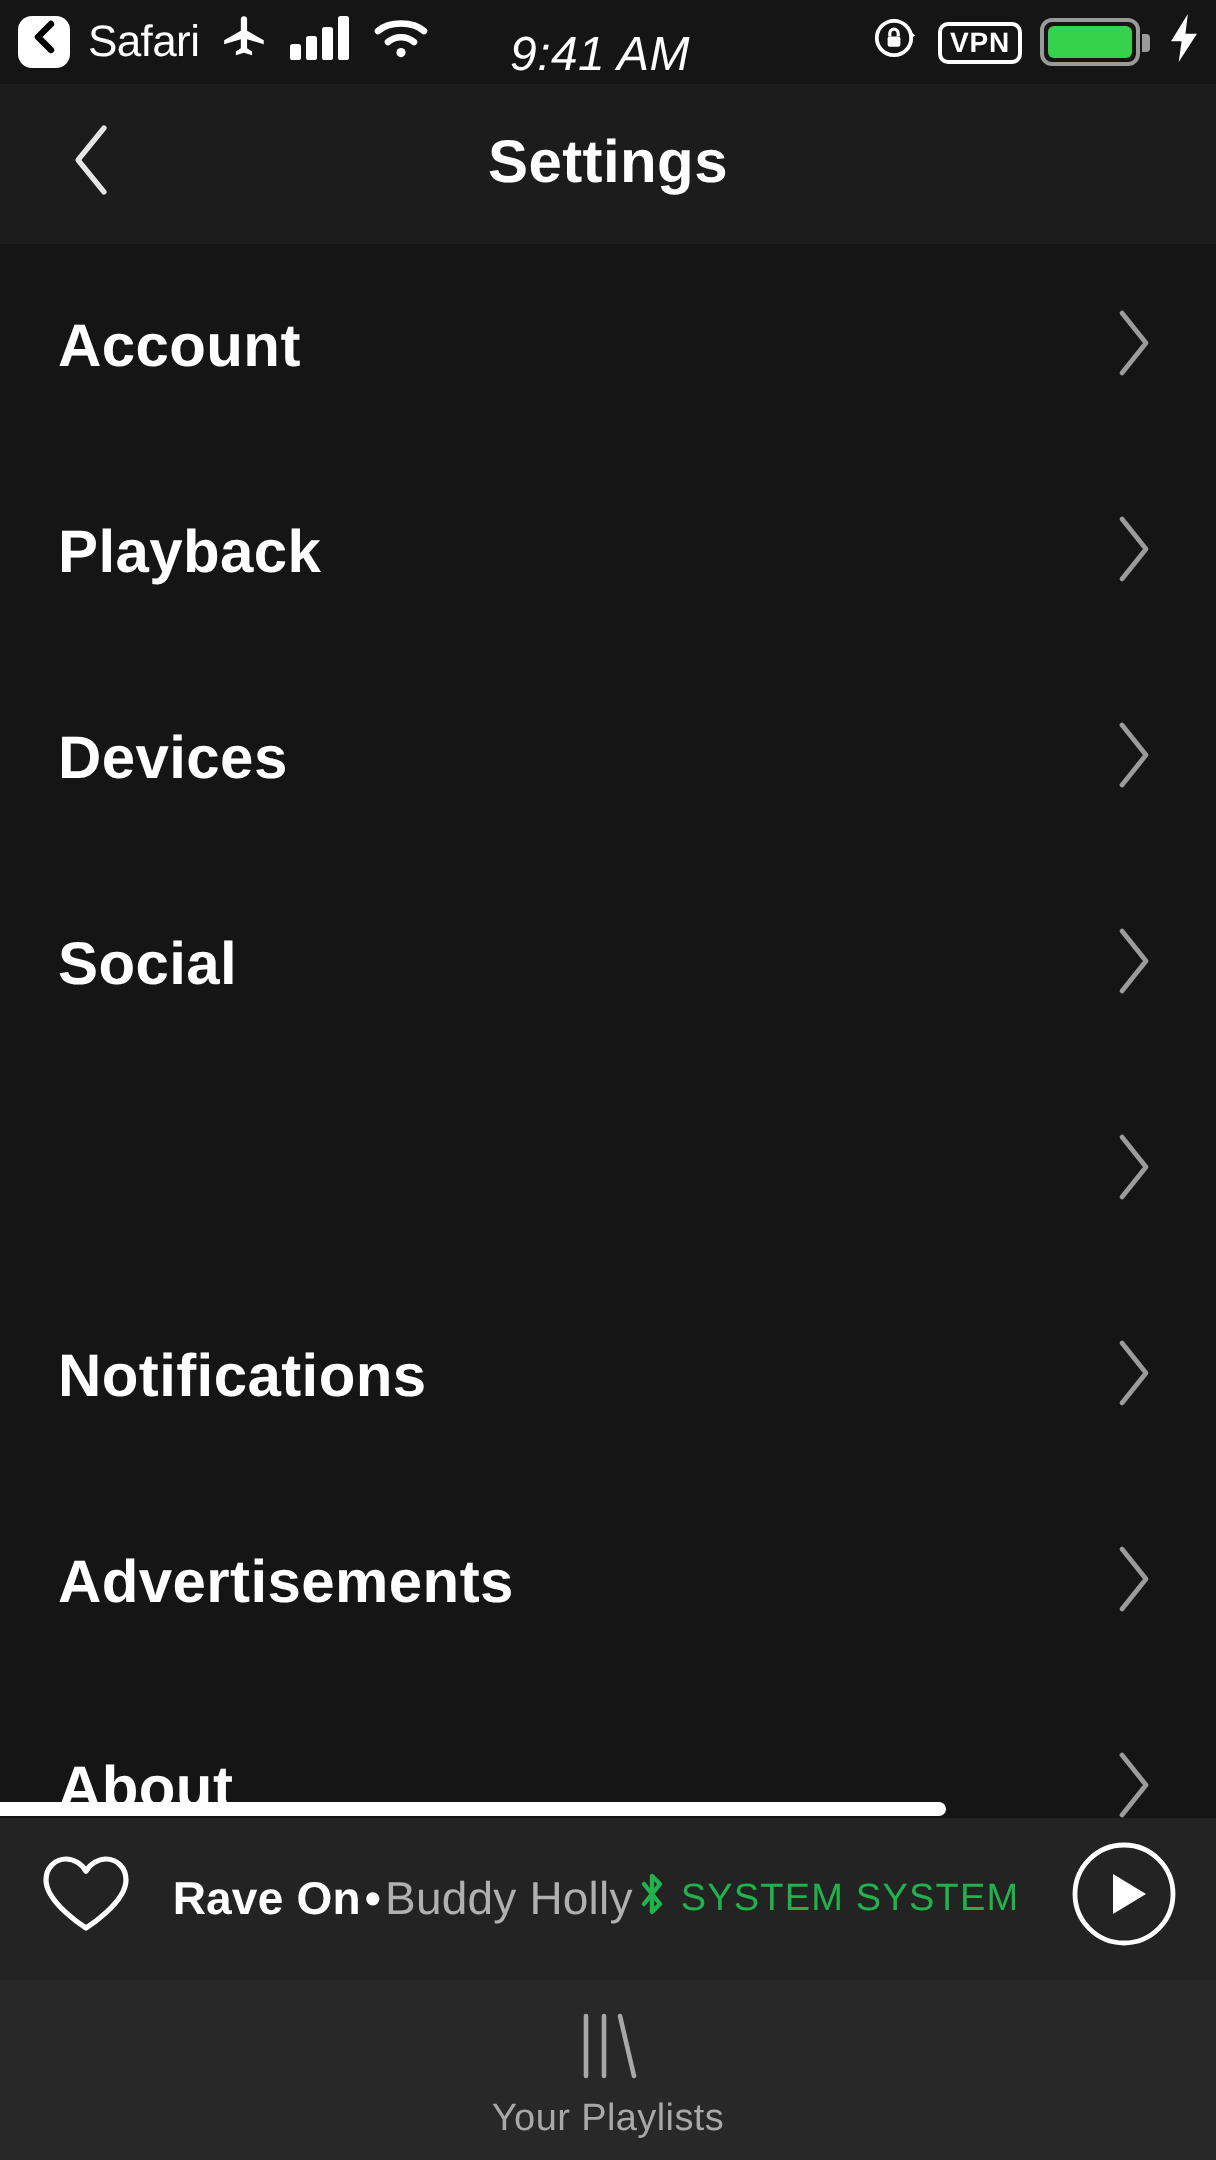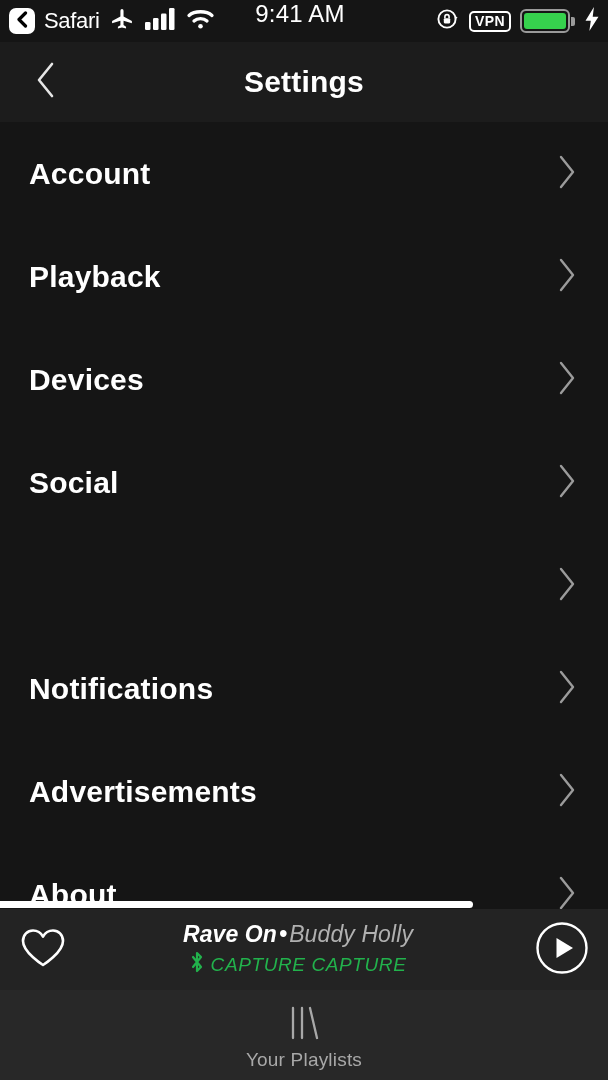--- a/index.html
+++ b/index.html
@@ -17,21 +17,21 @@
     background:#151515; display:flex; align-items:center; color:#fff;
   }
   .sb-left{ display:flex; align-items:center; gap:9px; padding-left:9px; }
   .back-badge{
     width:26px;height:26px;border-radius:7px;background:#fff;
     display:flex;align-items:center;justify-content:center;
   }
   .sb-app{ font-size:22px; letter-spacing:-0.3px; font-weight:400;text-align:right; }
   .sb-center{
     position:absolute; left:0; right:0; top:0; height:42px;
-    display:flex; align-items:flex-start; justify-content:center;
+    display:flex; align-items:flex-end; justify-content:center;font-style:italic;
   }
   .sb-time{ font-size:24px; letter-spacing:0.2px; transform:translateX(-4px); }
   .sb-right{
     position:absolute; right:8px; top:0; height:42px;
     display:flex; align-items:center; gap:9px;
   }
   .vpn-badge{
     border:2px solid #fff; border-radius:5px;
     font-size:14px; font-weight:700; letter-spacing:0.4px;
     padding:1px 4px 2px; line-height:1;
@@ -81,22 +81,22 @@
 
   
   .nowplaying{
     position:absolute; left:0; top:909px; width:608px; height:81px;
     background:#232323; display:flex; align-items:center;
   }
   .np-heart{
     width:86px; display:flex; align-items:center; justify-content:center; cursor:pointer;
   }
   .np-mid{
-    flex:1; display:flex; flex-direction:column; align-items:center; justify-content:center;
-    gap:3px; margin-left:-6px;font-style:italic;
+    flex:1; display:flex; flex-direction:row; align-items:center; justify-content:center;
+    gap:3px; margin-left:-6px;
   }
   .np-line1{ font-size:23px; letter-spacing:0.1px; white-space:nowrap; }
   .np-title{ color:#fff; font-weight:700; }
   .np-sep{ color:#fff; font-weight:700; padding:0 2px; }
   .np-artist{ color:#b0b0b0; font-weight:400; }
   .np-line2{
     display:flex; align-items:center; gap:7px;
     color:#22b24c; font-size:19px; letter-spacing:0.6px; white-space:nowrap;
   }
   .np-play{ width:92px; display:flex; align-items:center; justify-content:center; cursor:pointer; }
@@ -279,21 +279,21 @@
     <div class="np-mid">
       <div class="np-line1">
         <span class="np-title">Rave On</span><span class="np-sep">•</span><span class="np-artist">Buddy Holly</span>
       </div>
       <div class="np-line2">
         <span>
           <svg width="14" height="22" viewBox="0 0 14 22">
             <path d="M3 6 L11 16 L7 20 V2 L11 6 L3 16" fill="none" stroke="#22b24c" stroke-width="2.2" stroke-linecap="round" stroke-linejoin="round"></path>
           </svg>
         </span>
-        <span>CAPTURE CAPTURE</span>
+        <span>SYSTEM SYSTEM</span>
       </div>
     </div>
 
     <div class="np-play">
       <span>
         <svg width="54" height="54" viewBox="0 0 54 54">
           <circle cx="27" cy="27" r="24.5" fill="none" stroke="#ffffff" stroke-width="2.4"></circle>
           <path d="M21.5 17 L38 27 L21.5 37 Z" fill="#ffffff"></path>
         </svg>
       </span>

